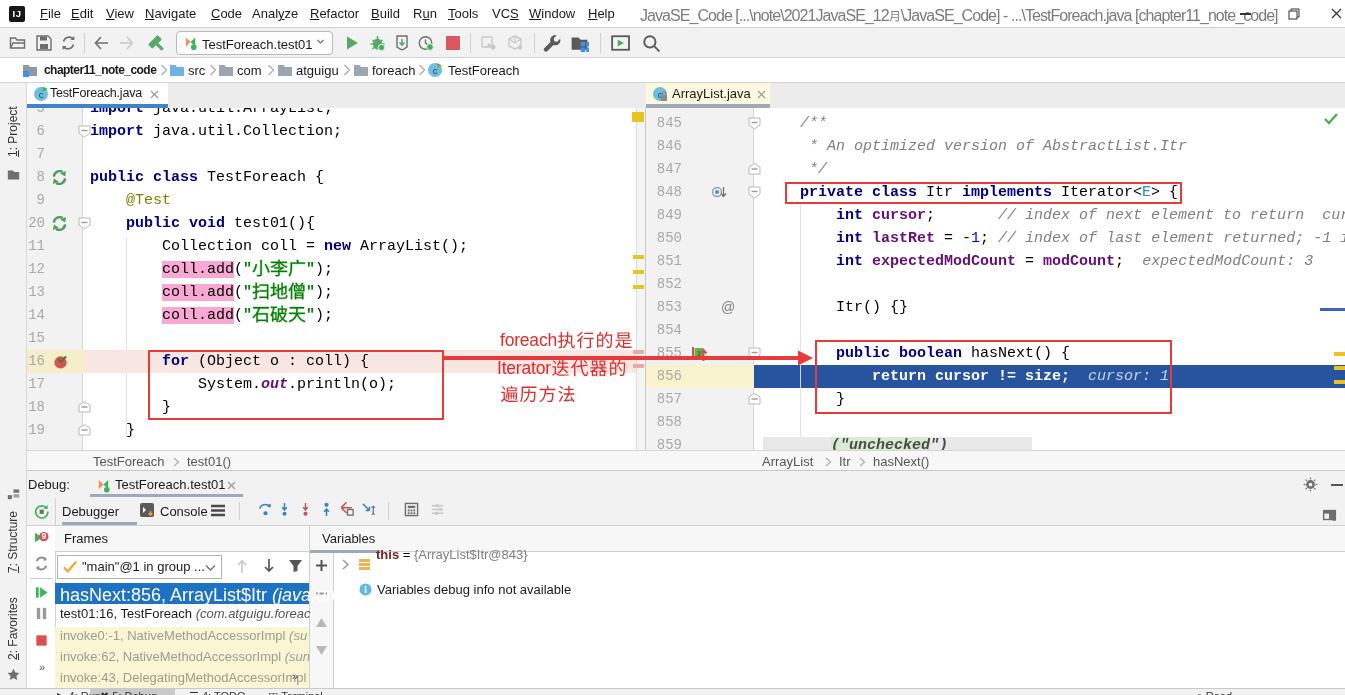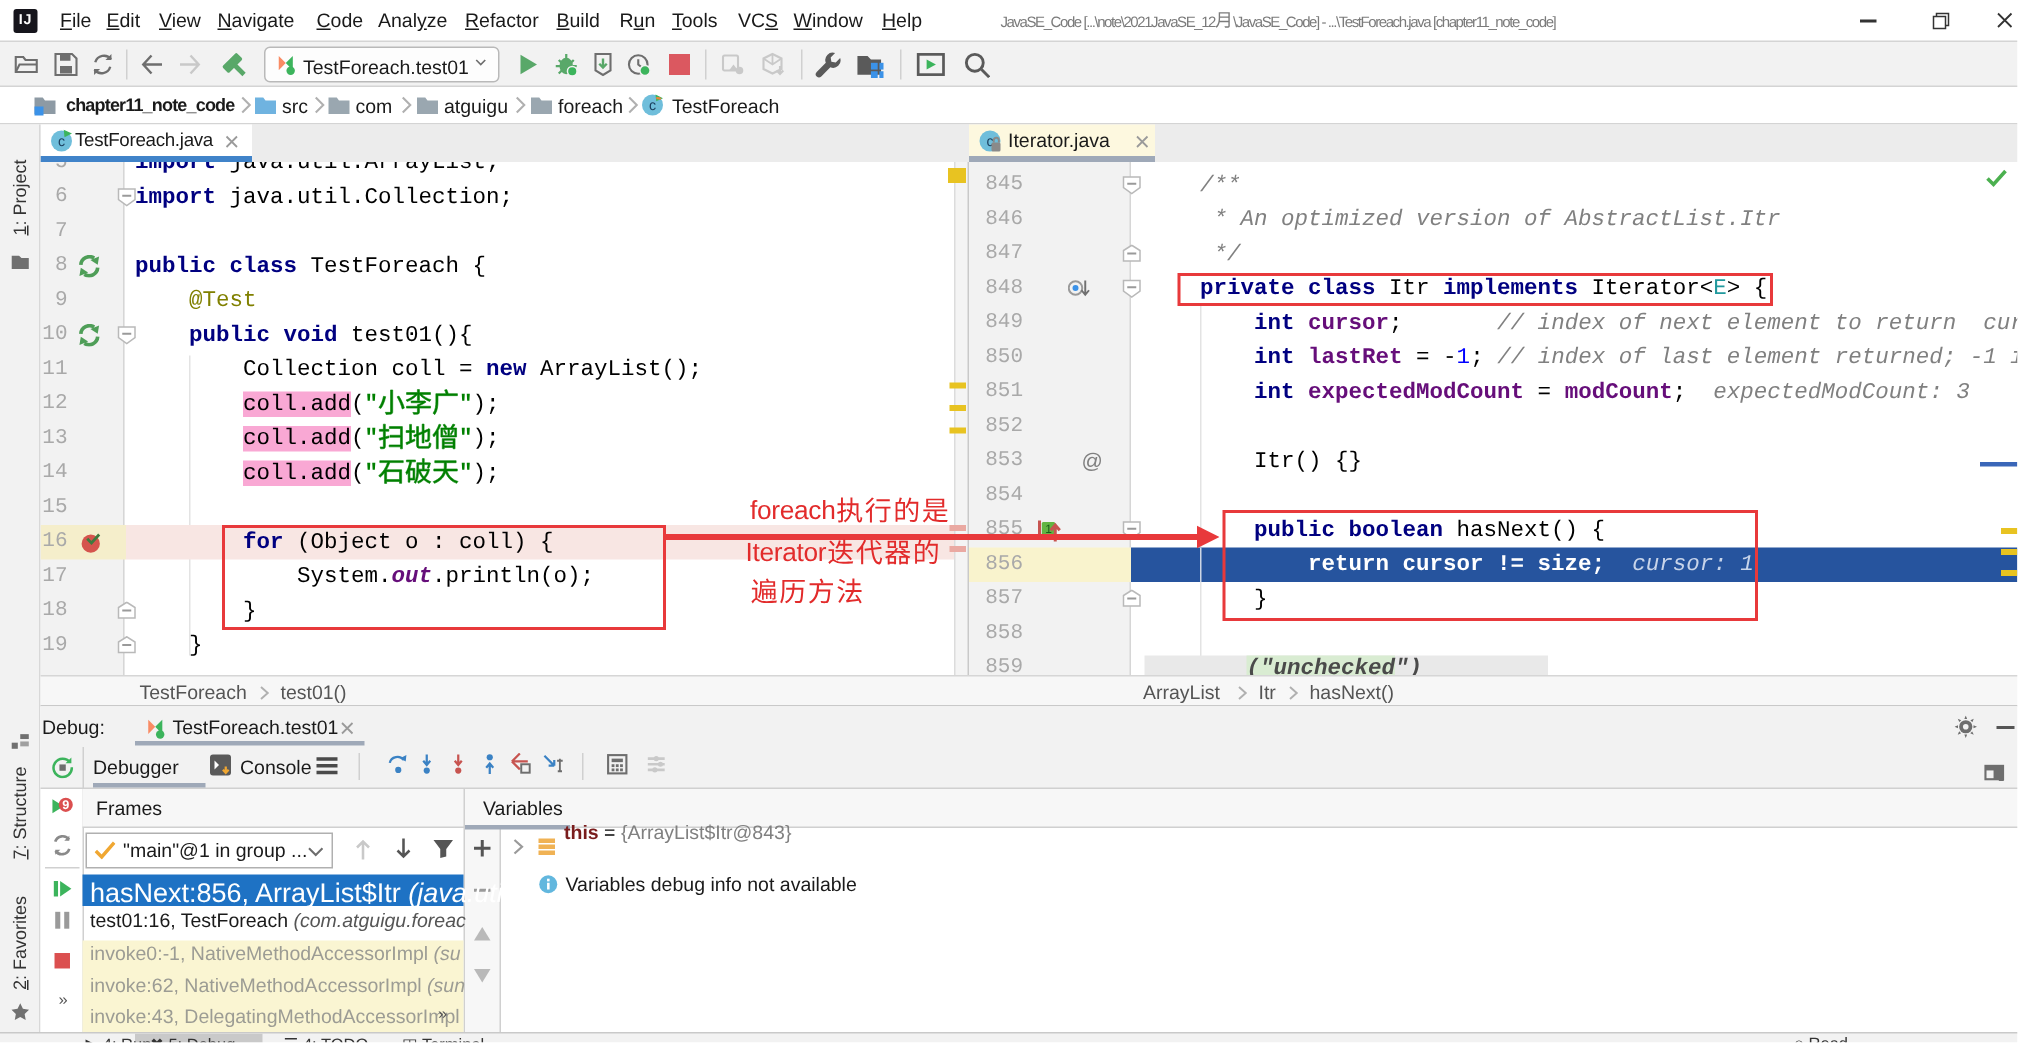--- a/index.html
+++ b/index.html
@@ -101,21 +101,21 @@
     <div class="abs ui" style="left:145px;top:6px"><u>N</u>avigate</div>
     <div class="abs ui" style="left:211px;top:6px"><u>C</u>ode</div>
     <div class="abs ui" style="left:252px;top:6px">Anal<u>y</u>ze</div>
     <div class="abs ui" style="left:310px;top:6px"><u>R</u>efactor</div>
     <div class="abs ui" style="left:371px;top:6px"><u>B</u>uild</div>
     <div class="abs ui" style="left:413px;top:6px">R<u>u</u>n</div>
     <div class="abs ui" style="left:448px;top:6px"><u>T</u>ools</div>
     <div class="abs ui" style="left:529px;top:6px"><u>W</u>indow</div>
     <div class="abs ui" style="left:588px;top:6px"><u>H</u>elp</div>
     <div class="abs ui" style="left:492px;top:6px">VC<u>S</u></div>
-    <div class="abs" style="left:667px;top:7px;font-size:10px;letter-spacing:-0.95px;color:#7b7b7b;white-space:nowrap">JavaSE_Code [...\note\2021JavaSE_12<svg class="cj" style="width:12px;height:12px;vertical-align:-1px">
+    <div class="abs" style="left:640px;top:7px;font-size:16px;letter-spacing:-0.95px;color:#7b7b7b;white-space:nowrap">JavaSE_Code [...\note\2021JavaSE_12<svg class="cj" style="width:12px;height:12px;vertical-align:-1px">
         <use href="#u6708"></use>
       </svg>\JavaSE_Code] - ...\TestForeach.java [chapter11_note_code]</div>
     <div class="abs" style="left:1240px;top:13px;width:11px;height:1.5px;background:#333"></div>
     <svg class="abs" style="left:1288px;top:8px" width="12" height="12" viewBox="0 0 12 12" fill="none" stroke="#333">
       <rect x="1" y="3" width="8" height="8"></rect>
       <path d="M3 3V1h8v8h-2"></path>
     </svg>
     <svg class="abs" style="left:1331px;top:8px" width="11" height="11" viewBox="0 0 11 11" stroke="#333" stroke-width="1.2">
       <path d="M1 1l9 9M10 1l-9 9"></path>
     </svg>
@@ -262,21 +262,21 @@
     <svg class="abs" style="left:150px;top:7px" width="9" height="9" viewBox="0 0 9 9" stroke="#9a9a9a" stroke-width="1.2">
       <path d="M1 1l7 7M8 1l-7 7"></path>
     </svg>
     <div class="abs" style="left:25px;top:21px;width:143px;height:4px;background:#4083c9"></div>
     <div class="abs" style="left:646px;top:0;width:124px;height:21px;background:#fdf8df"></div>
     <svg class="abs" style="left:652px;top:3px" width="16" height="16" viewBox="0 0 16 16">
       <use href="#classicon"></use>
       <rect x="9" y="9" width="6" height="6" rx="1" fill="#8a8a8a"></rect>
       <path d="M10.5 9V7.5a1.7 1.7 0 0 1 3.4 0V9" fill="none" stroke="#8a8a8a" stroke-width="1.3"></path>
     </svg>
-    <div class="abs ui" style="left:672px;top:3px">Iterator.java</div>
+    <div class="abs ui" style="left:672px;top:3px">ArrayList.java</div>
     <svg class="abs" style="left:757px;top:7px" width="9" height="9" viewBox="0 0 9 9" stroke="#9a9a9a" stroke-width="1.2">
       <path d="M1 1l7 7M8 1l-7 7"></path>
     </svg>
     <div class="abs" style="left:646px;top:21px;width:124px;height:4px;background:#9fa9b8"></div>
   </div>
 <div class="abs" style="left:0;top:83px;width:27px;height:605px;background:#f2f2f2;border-right:1px solid #d8d8d8;overflow:hidden">
     <div class="abs" style="left:6px;top:74px;transform:rotate(-90deg);transform-origin:0 0;font-size:12px;color:#333;white-space:nowrap"><u>1</u>: Project</div>
     <svg class="abs" style="left:7px;top:85px" width="13" height="13" viewBox="0 0 16 16">
       <path d="M1 3h6l2 2h6v9H1z" fill="#707070"></path>
     </svg>
@@ -301,21 +301,21 @@
     <div class="abs" style="left:0;top:242px;width:57px;height:23px;background:#f5eecb"></div>
     <div class="abs" style="left:57px;top:242px;width:552px;height:23px;background:#f8e6e3"></div>
     <div class="abs" style="left:619px;top:257px;width:108px;height:23px;background:#f9f3cd"></div>
     <div class="abs" style="left:727px;top:257px;width:591px;height:23px;background:#26549e"></div>
     <div class="abs" style="left:773px;top:257px;width:1px;height:23px;background:#cdd6e4"></div>
     <div class="abs ln" style="left:0;top:-11px;width:18px">5</div>
     <div class="abs ln" style="left:0;top:12px;width:18px">6</div>
     <div class="abs ln" style="left:0;top:35px;width:18px">7</div>
     <div class="abs ln" style="left:0;top:58px;width:18px">8</div>
     <div class="abs ln" style="left:0;top:81px;width:18px">9</div>
-    <div class="abs ln" style="left:0;top:104px;width:18px">10</div>
+    <div class="abs ln" style="left:0;top:104px;width:18px">20</div>
     <div class="abs ln" style="left:0;top:127px;width:18px">11</div>
     <div class="abs ln" style="left:0;top:150px;width:18px">12</div>
     <div class="abs ln" style="left:0;top:173px;width:18px">13</div>
     <div class="abs ln" style="left:0;top:196px;width:18px">14</div>
     <div class="abs ln" style="left:0;top:219px;width:18px">15</div>
     <div class="abs ln" style="left:0;top:242px;width:18px">16</div>
     <div class="abs ln" style="left:0;top:265px;width:18px">17</div>
     <div class="abs ln" style="left:0;top:288px;width:18px">18</div>
     <div class="abs ln" style="left:0;top:311px;width:18px">19</div>
     <div class="abs ln" style="left:615px;top:4px;width:40px">845</div>

